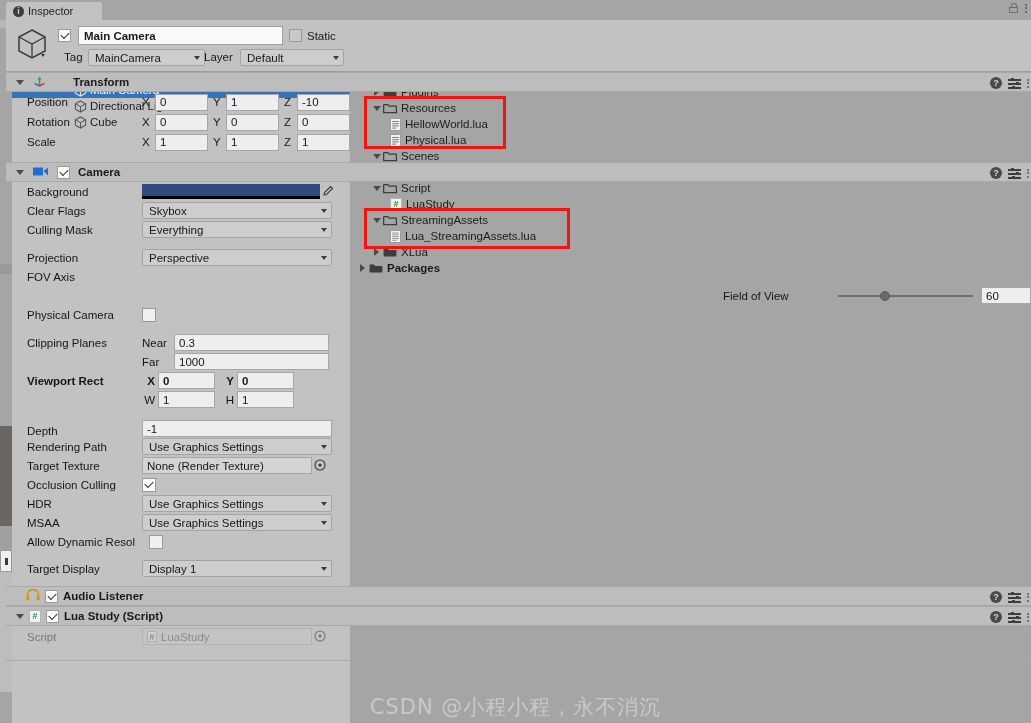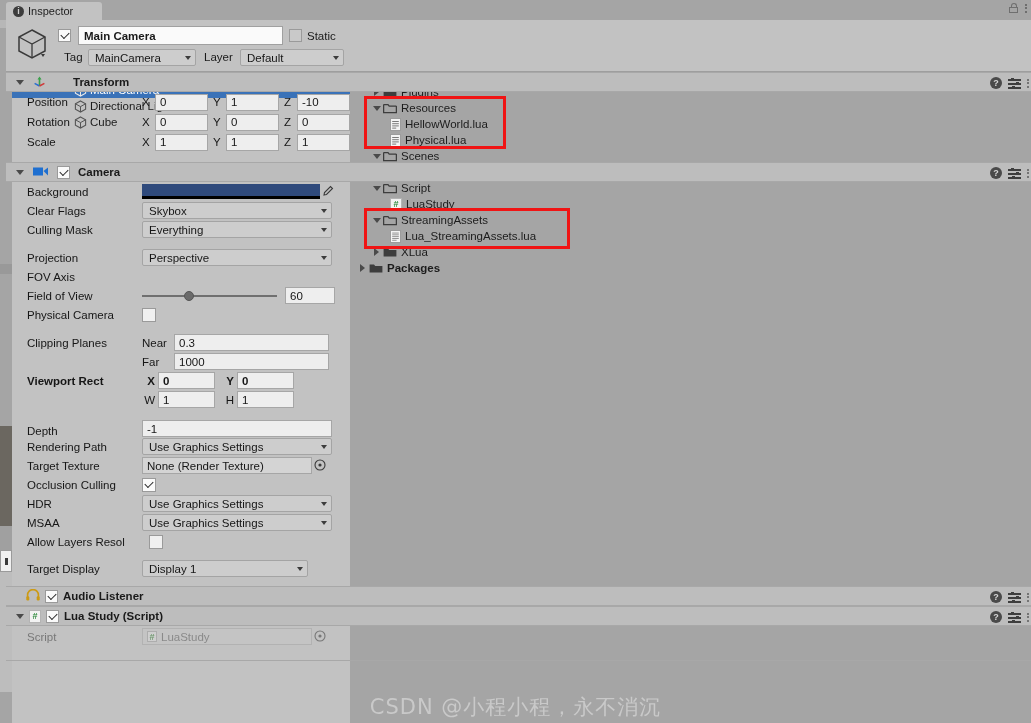--- a/index.html
+++ b/index.html
@@ -543,21 +543,21 @@
         <span class="chk" style="position:absolute;left:52px;top:9px;">
             <span class="mark"></span>
           </span>
         <div class="name-field" style="position:absolute;left:72px;top:6px;width:205px;">
           <span>Main Camera</span>
         </div>
         <span class="chk" style="position:absolute;left:283px;top:9px;background:#c9c9c9;"></span>
         <span style="position:absolute;left:301px;top:10px;font-size:11.5px;">Static</span>
 
         <span style="position:absolute;left:58px;top:31px;font-size:11.5px;">Tag</span>
-        <div class="drop-field" style="position:absolute;left:82px;top:29px;width:108px;">
+        <div class="drop-field" style="position:absolute;left:82px;top:29px;width:117px;">
           <span>MainCamera</span>
           <span class="caret"></span>
         </div>
         <span style="position:absolute;left:198px;top:31px;font-size:11.5px;">Layer</span>
         <div class="drop-field" style="position:absolute;left:234px;top:29px;width:104px;">
           <span>Default</span>
           <span class="caret"></span>
         </div>
       </div>
 
@@ -697,21 +697,21 @@
       <div class="prop-row" style="height:19px;">
         <span class="prop-label">Projection</span>
         <span class="drop-field" style="width:190px;">
           <span>Perspective</span>
           <span class="caret"></span>
         </span>
       </div>
       <div class="prop-row" style="height:19px;">
         <span class="prop-label">FOV Axis</span>
       </div>
-      <div class="prop-row" style="height:19px;">
+      <div class="prop-row" style="height:19px;justify-content:flex-end;">
         <span class="prop-label">Field of View</span>
         <span style="width:135px;position:relative;">
           <span class="slider-track" style="display:block;"></span>
           <span class="slider-knob" style="left:42px;"></span>
         </span>
         <span class="num-field" style="width:50px;margin-left:8px;">
             <span>60</span>
           </span>
       </div>
       <div class="prop-row" style="height:19px;">
@@ -799,29 +799,29 @@
         </span>
       </div>
       <div class="prop-row" style="height:19px;">
         <span class="prop-label">MSAA</span>
         <span class="drop-field" style="width:190px;">
           <span>Use Graphics Settings</span>
           <span class="caret"></span>
         </span>
       </div>
       <div class="prop-row" style="height:19px;">
-        <span class="prop-label" style="width:143px;">Allow Layers Resol</span>
+        <span class="prop-label" style="width:143px;">Allow Dynamic Resol</span>
         <span class="chk" style="background:#f0f0f0;width:14px;height:14px;"></span>
       </div>
 
       <div style="height:8px;"></div>
 
       <div class="prop-row" style="height:19px;">
         <span class="prop-label">Target Display</span>
-        <span class="drop-field" style="width:166px;">
+        <span class="drop-field" style="width:190px;">
           <span>Display 1</span>
           <span class="caret"></span>
         </span>
       </div>
 
       <div style="height:8px;"></div>
 
       <div class="comp-head">
         <span style="width:11px;"></span>
         <span>

